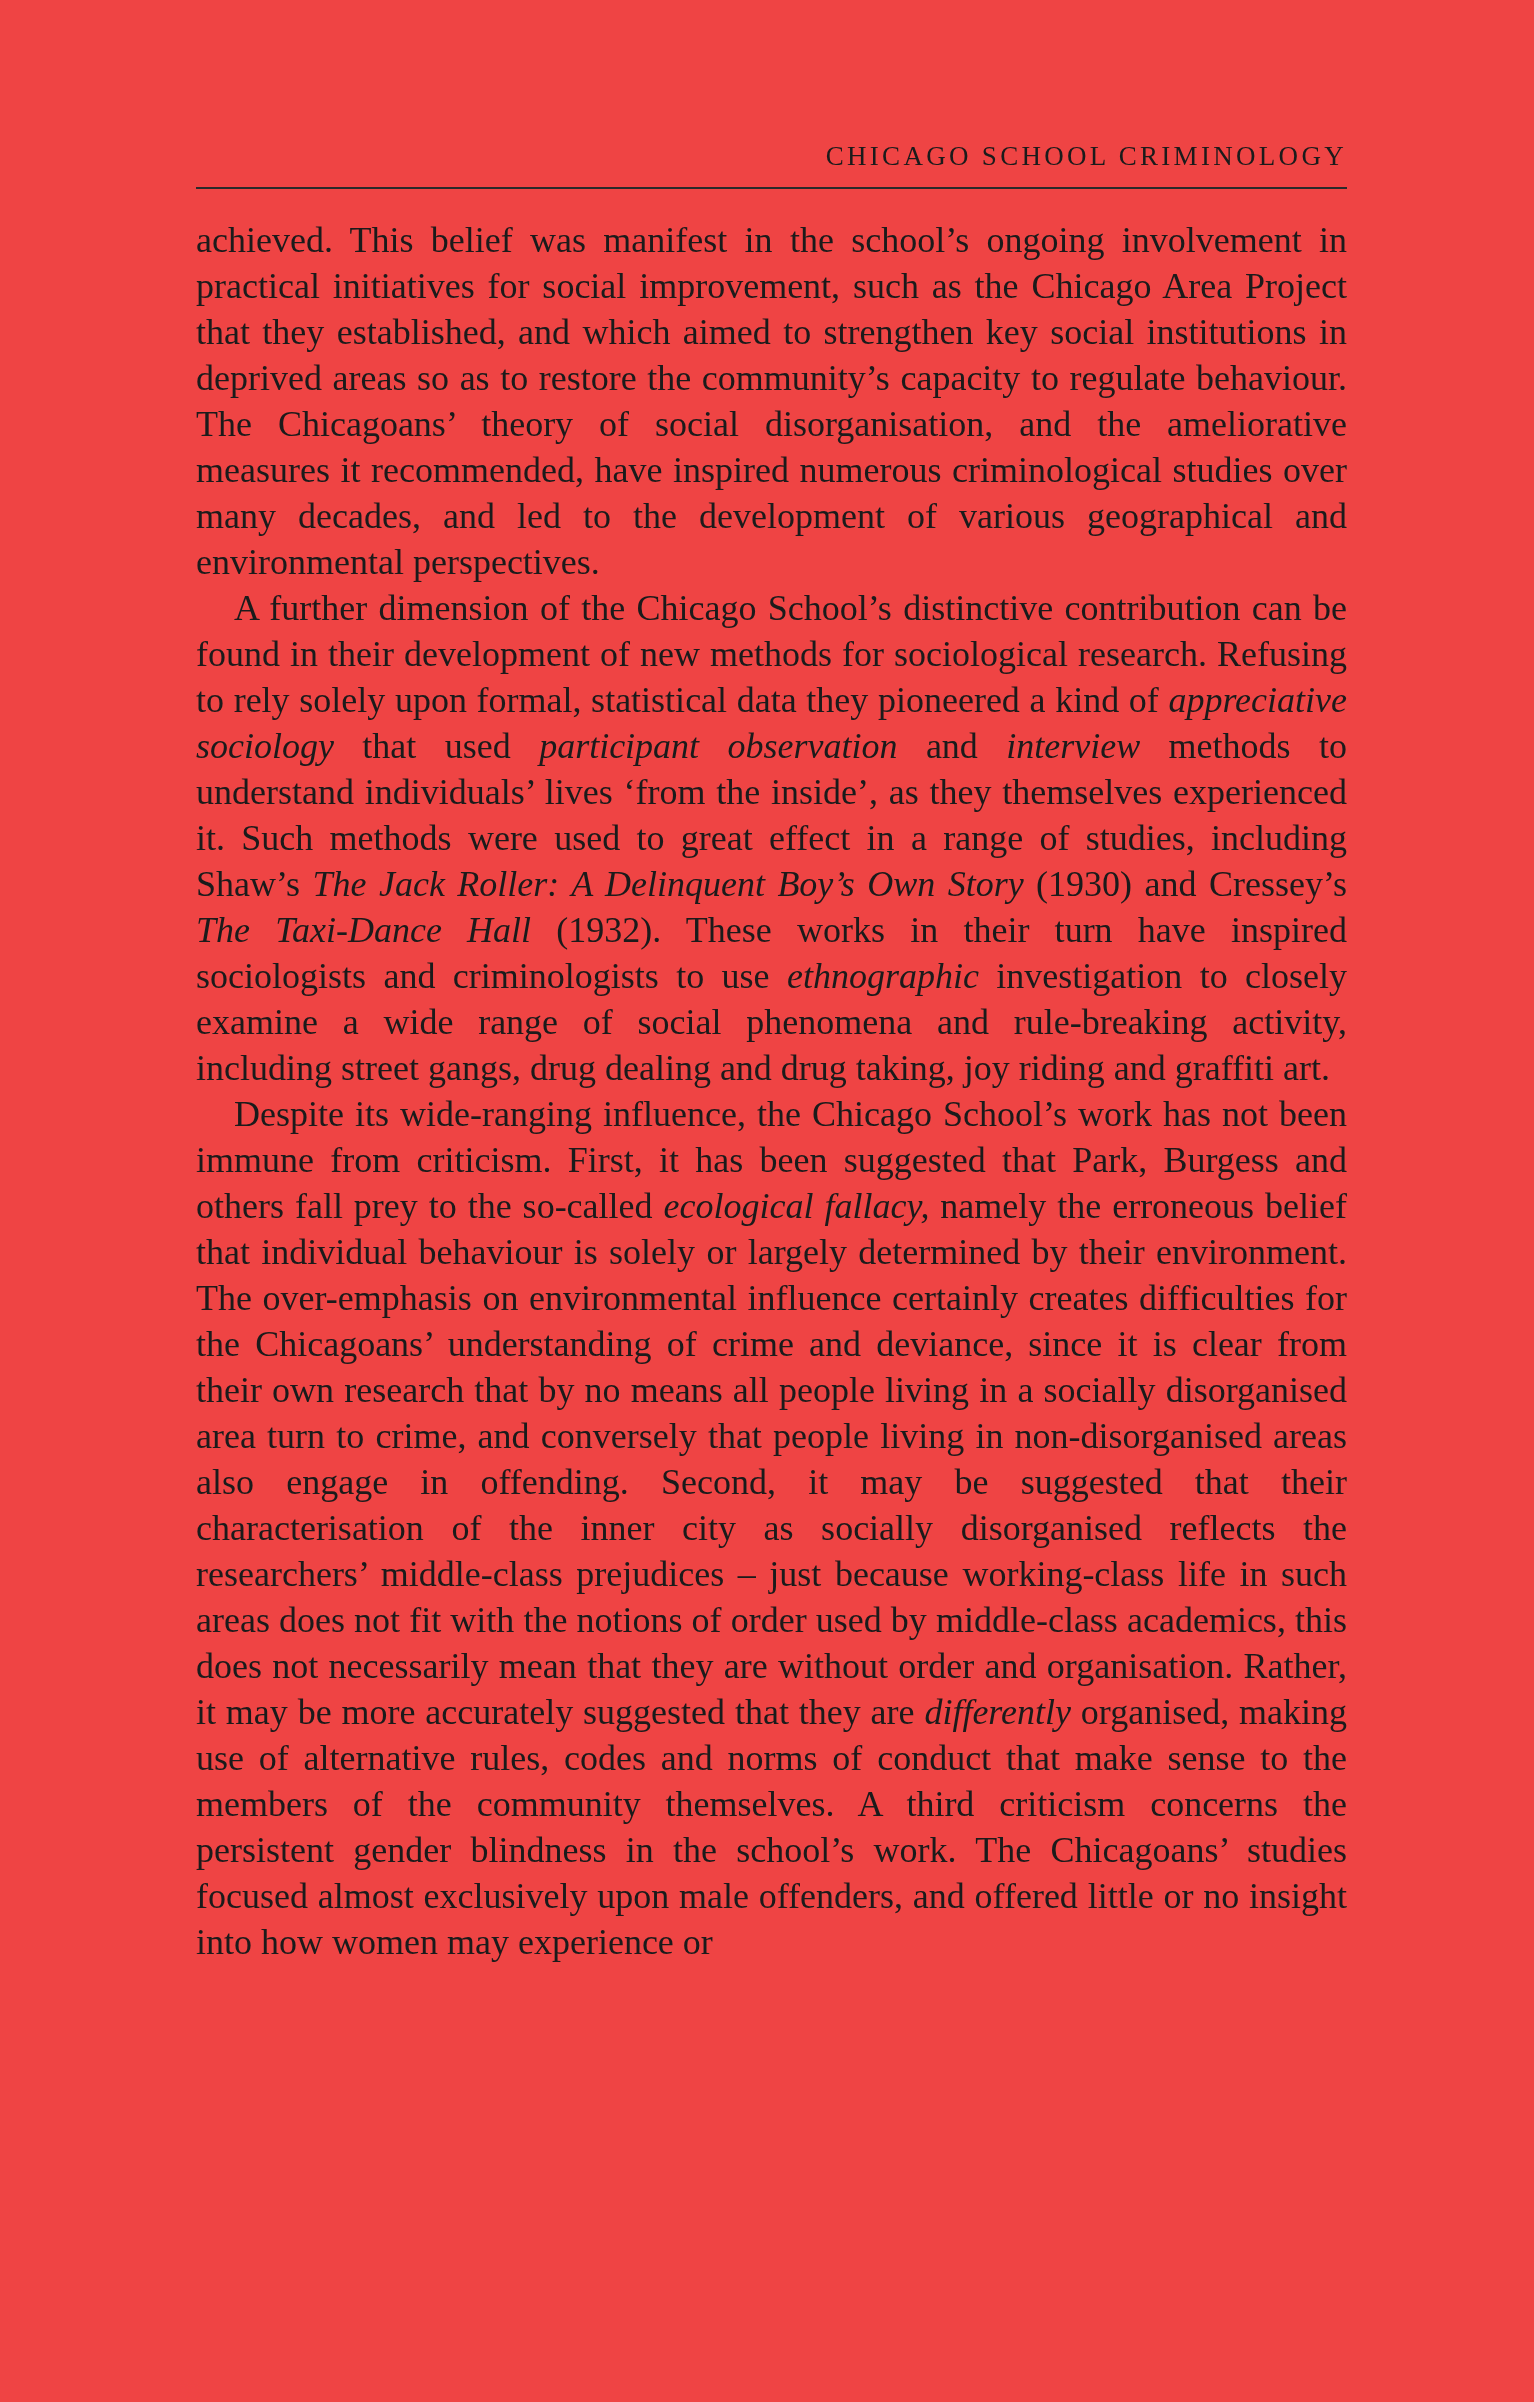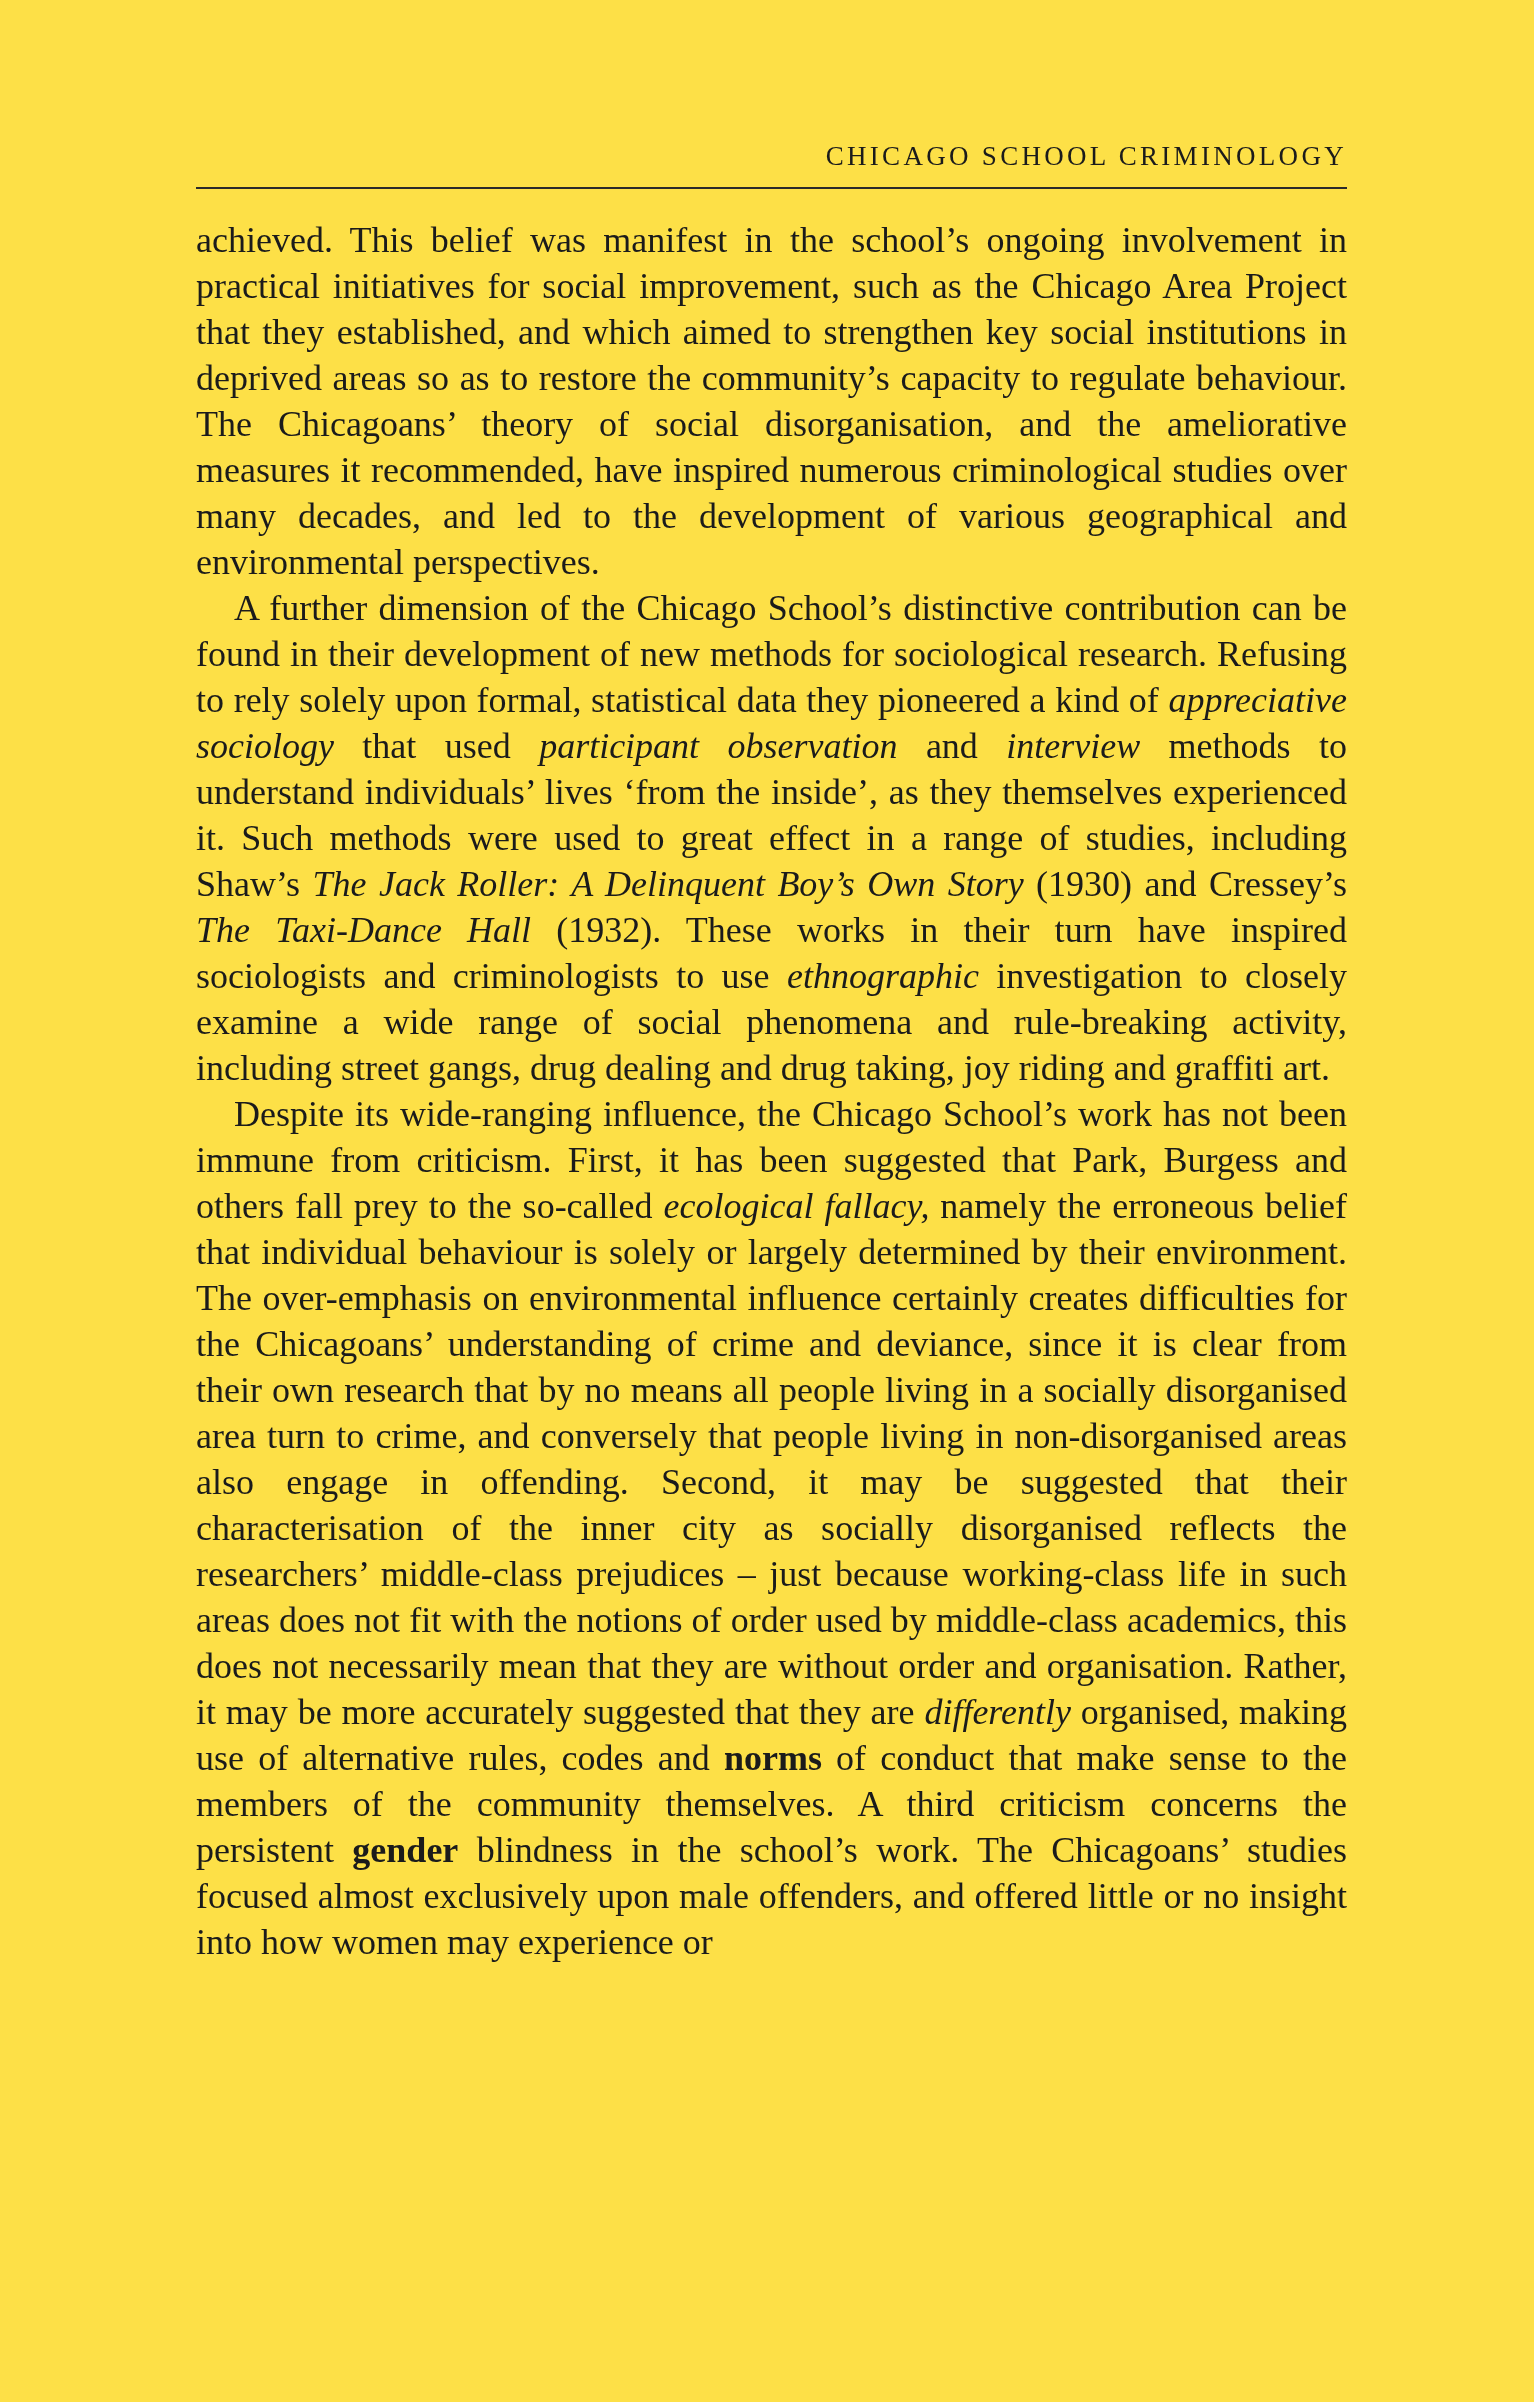--- a/index.html
+++ b/index.html
@@ -4,21 +4,21 @@
 <style>
   html, body {
     margin: 0;
     padding: 0;
     background: #ffffff;
   }
   .book-page {
     position: relative;
     width: 1535px;
     height: 2402px;
-    background: #fde047;
+    background: #ef4444;
     color: #1b1b1b;
     font-family: "Liberation Serif", "DejaVu Serif", serif;
     overflow: hidden;
   }
   .text-column {
     position: absolute;
     left: 196px;
     top: 141px;
     width: 1151px;
   }
@@ -38,21 +38,21 @@
     margin: 0;
     font-size: 36px;
     line-height: 46px;
     text-align: justify;
     color: #1b1b1b;
   }
   .body-text p.indent {
     text-indent: 38px;
   }
   .body-text .i { font-style: italic; }
-  .body-text .b { font-weight: bold; }
+  .body-text .b { font-weight: normal; }
   .page-number {
     position: absolute;
     left: 0;
     width: 1535px;
     top: 2318px;
     text-align: center;
     font-size: 31px;
     color: #1b1b1b;
   }
 </style>

